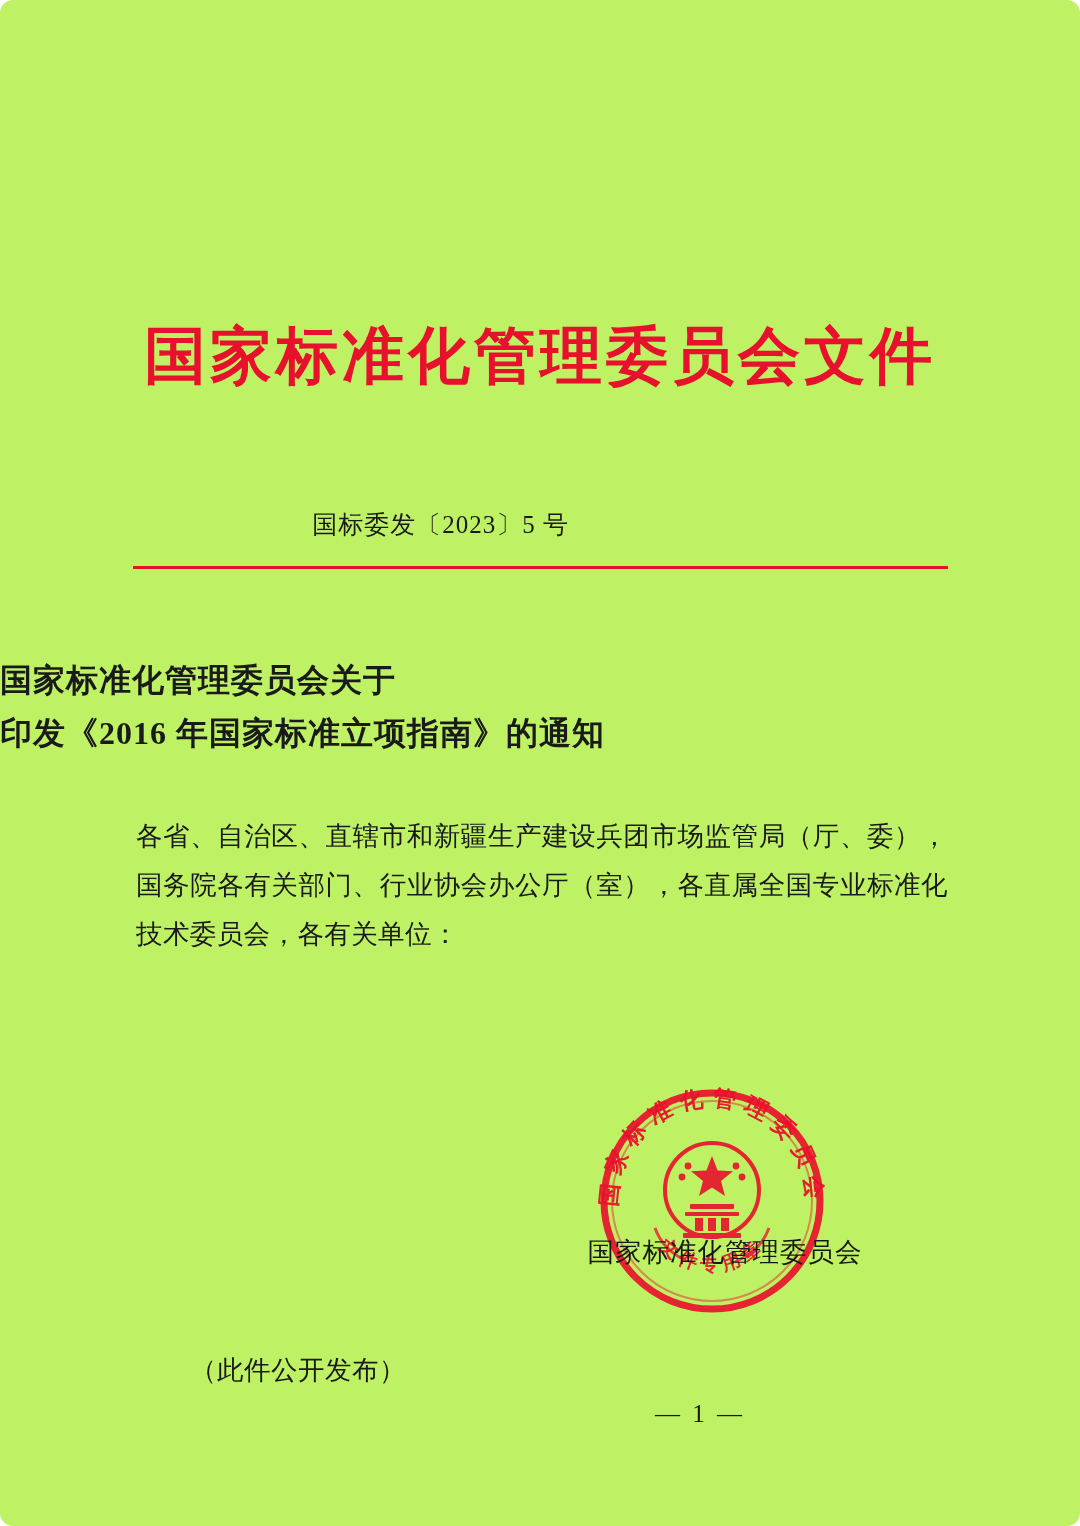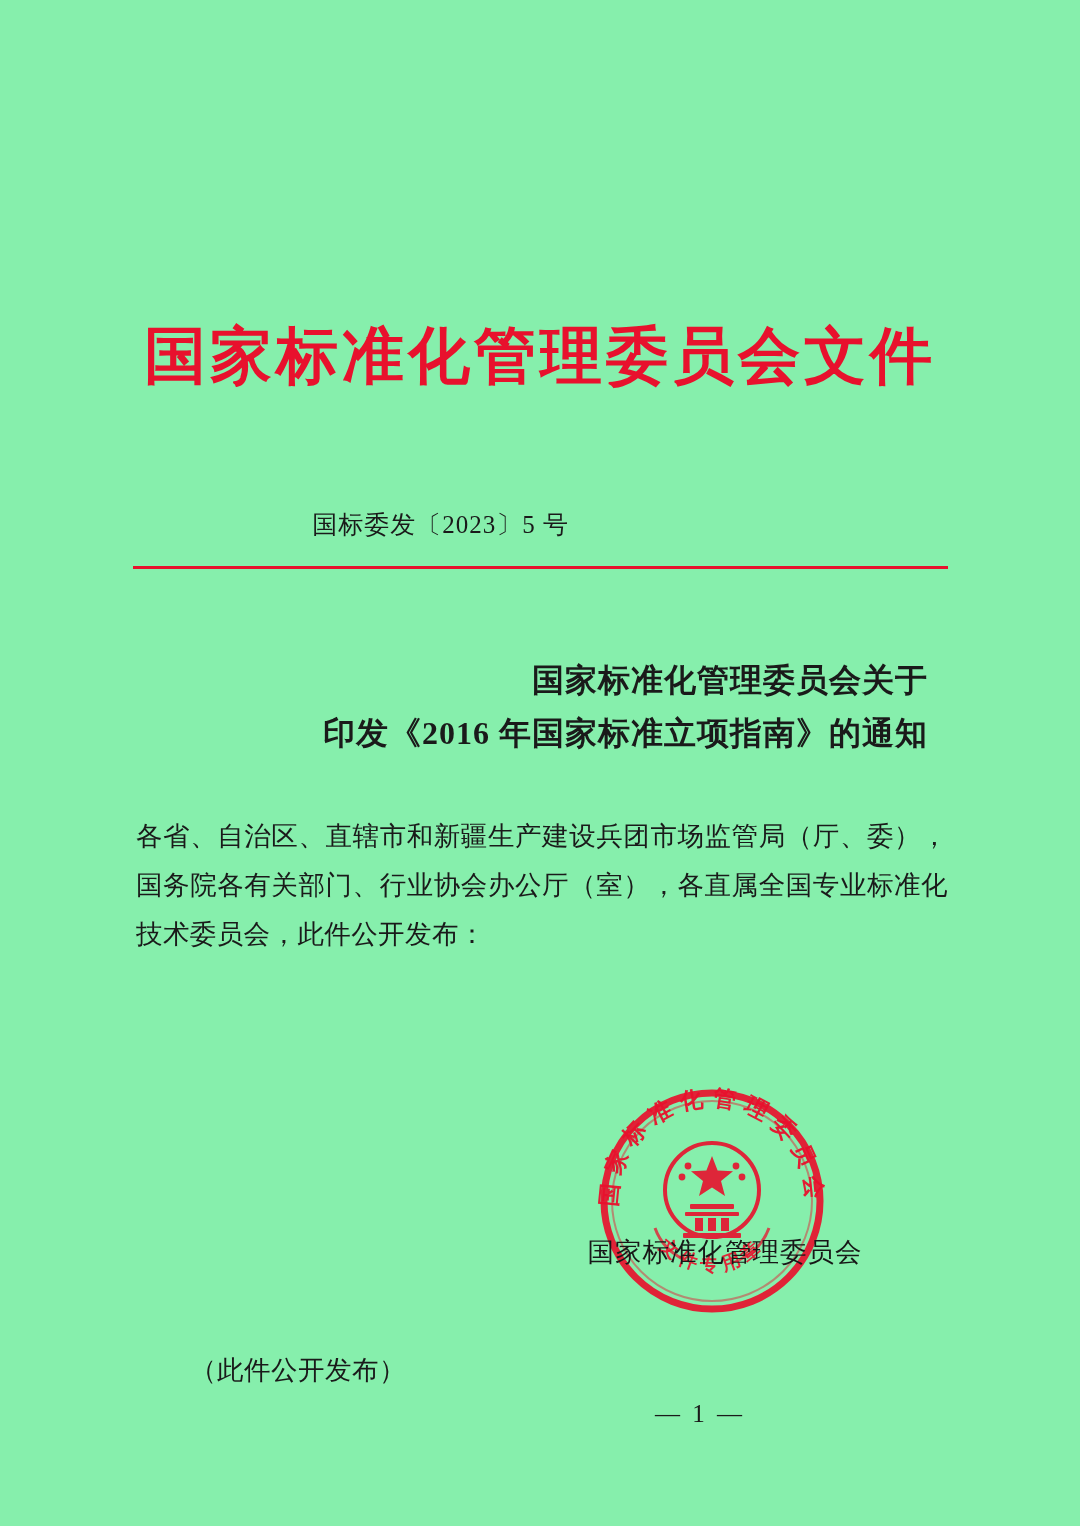--- a/index.html
+++ b/index.html
@@ -12,21 +12,22 @@
     height: 1526px;
     position: relative;
     font-family: "Liberation Serif", "DejaVu Serif", serif;
     color: #1a1a1a;
     overflow: hidden;
   }
 
   .page {
     position: absolute;
     inset: 0;
-    background: #86efac;
+    background: #bef264;
+    border-radius: 13px;
   }
 
   
   .masthead {
     position: absolute;
     top: 322px;
     left: 0;
     width: 1080px;
     text-align: center;
   }
@@ -61,26 +62,25 @@
     height: 3px;
     background: #e8112d;
   }
 
   
   .doc-title {
     position: absolute;
     top: 654px;
     left: 0;
     width: 880px;
-    text-align: right;
+    text-align: left;
     font-weight: bold;
     font-size: 32px;
     line-height: 1.65;
     letter-spacing: 1px;
-    padding-left: 48px;
   }
   .doc-title .line {
     display: block;
     white-space: nowrap;
   }
 
   
   .body-text {
     position: absolute;
     top: 812px;
@@ -156,21 +156,21 @@
   <div class="doc-number">国标委发〔2023〕5 号</div>
 
   <div class="red-rule"></div>
 
   <div class="doc-title">
     <span class="line">国家标准化管理委员会关于</span>
     <span class="line">印发《2016 年国家标准立项指南》的通知</span>
   </div>
 
   <div class="body-text">
-    <p>各省、自治区、直辖市和新疆生产建设兵团市场监管局（厅、委），国务院各有关部门、行业协会办公厅（室），各直属全国专业标准化技术委员会，此件公开发布：</p>
+    <p>各省、自治区、直辖市和新疆生产建设兵团市场监管局（厅、委），国务院各有关部门、行业协会办公厅（室），各直属全国专业标准化技术委员会，各有关单位：</p>
   </div>
 
   <div class="seal">
     <svg width="246" height="246" viewBox="0 0 246 246" xmlns="http://www.w3.org/2000/svg">
       <defs>
         <path id="sealArcTop" d="M 28,123 A 95,95 0 0 1 218,123"></path>
         <path id="sealArcBottom" d="M 53,123 A 70,70 0 0 0 193,123"></path>
       </defs>
       <circle cx="123" cy="123" r="108" fill="none" stroke="#e8112d" stroke-width="7" opacity="0.92"></circle>
       <circle cx="123" cy="123" r="100" fill="none" stroke="#e8112d" stroke-width="2" opacity="0.45"></circle>

